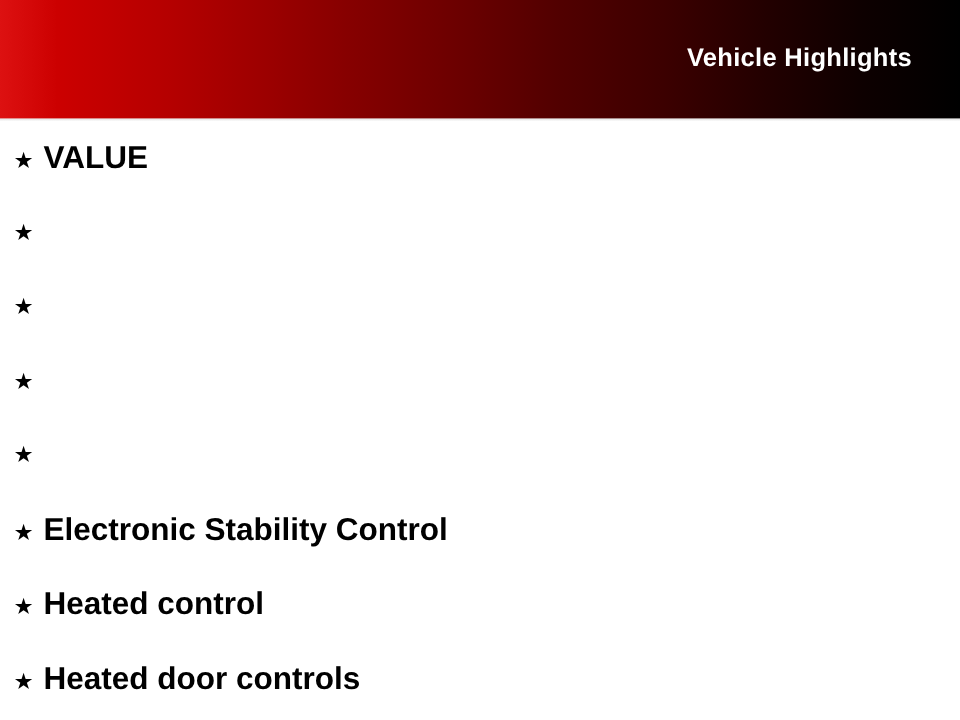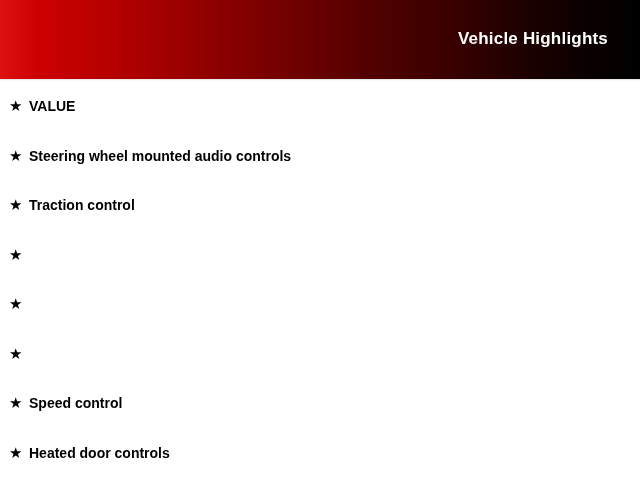--- a/index.html
+++ b/index.html
@@ -98,21 +98,21 @@
     width: 20px;
     color: #000000;
     font-size: 15px;
     line-height: 18px;
     text-align: left;
   }
 
   .highlight-label {
     flex: 0 0 auto;
     color: #000000;
-    font-size: 14px;
+    font-size: 21px;
     font-weight: bold;
     line-height: 18px;
     white-space: nowrap;
   }
 </style>
 </head>
 <body>
 
 <div id="page">
 
@@ -123,43 +123,42 @@
 
   <ul id="highlights-list">
 
     <li class="highlight-item">
       <span class="bullet-star">★</span>
       <span class="highlight-label">VALUE</span>
     </li>
 
     <li class="highlight-item">
       <span class="bullet-star">★</span>
-      <span class="highlight-label">Steering wheel mounted audio controls</span>
-    </li>
-
-    <li class="highlight-item">
-      <span class="bullet-star">★</span>
-      <span class="highlight-label">Traction control</span>
     </li>
 
     <li class="highlight-item">
       <span class="bullet-star">★</span>
     </li>
 
     <li class="highlight-item">
       <span class="bullet-star">★</span>
     </li>
 
     <li class="highlight-item">
       <span class="bullet-star">★</span>
     </li>
 
     <li class="highlight-item">
       <span class="bullet-star">★</span>
-      <span class="highlight-label">Speed control</span>
+      <span class="highlight-label">Electronic Stability Control</span>
+    </li>
+
+    <li class="highlight-item">
+      <span class="bullet-star">★</span>
+      <span class="highlight-label">Heated control</span>
     </li>
 
     <li class="highlight-item">
       <span class="bullet-star">★</span>
       <span class="highlight-label">Heated door controls</span>
     </li>
 
   </ul>
 
 </div>

